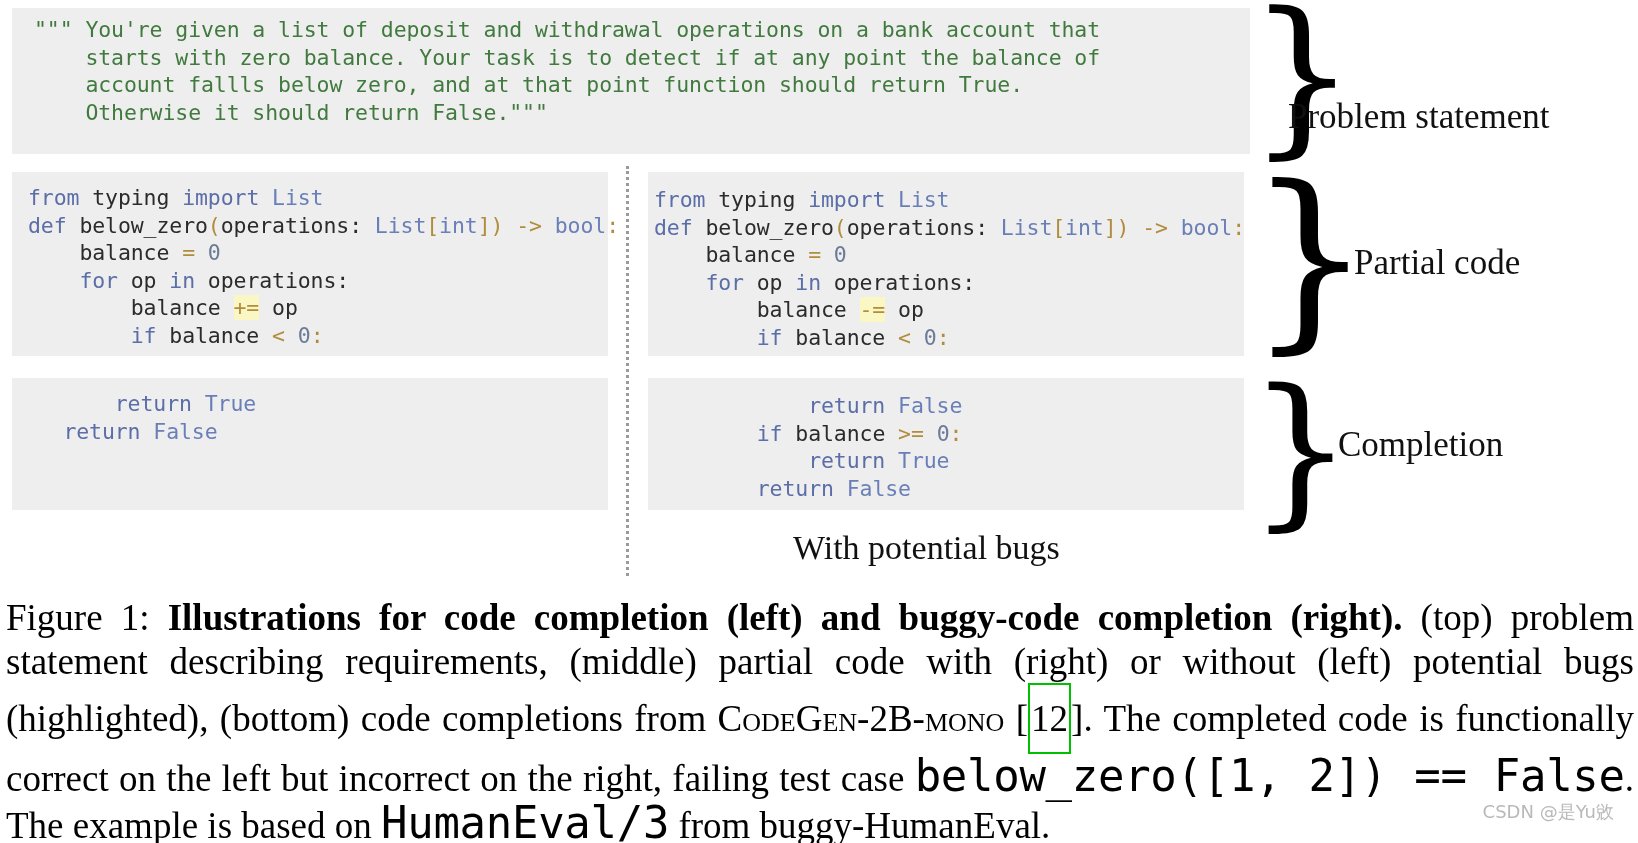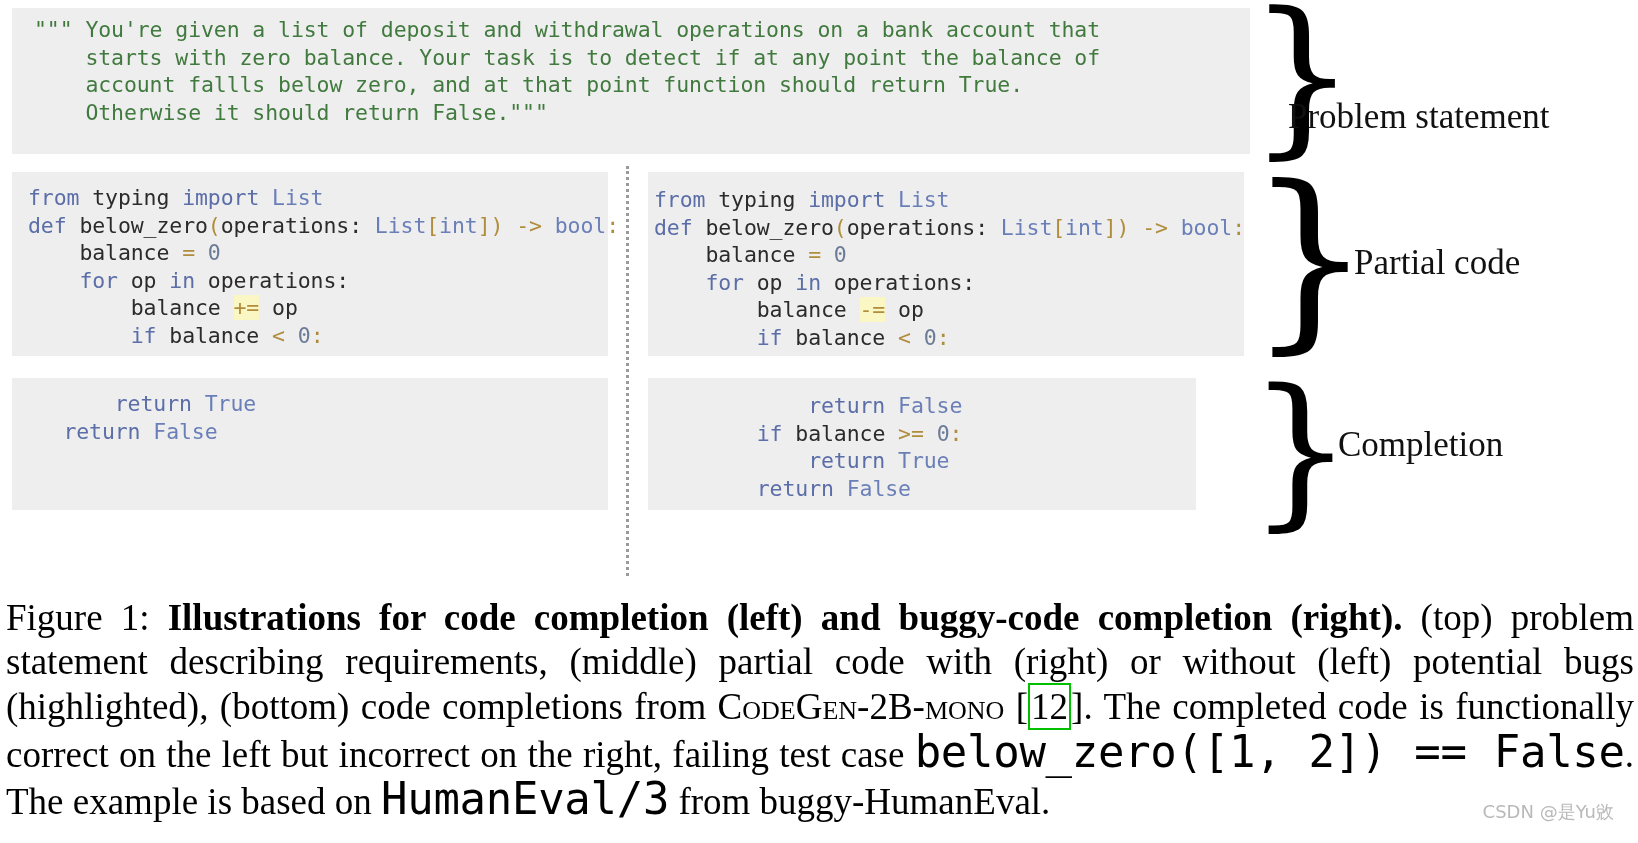--- a/index.html
+++ b/index.html
@@ -68,21 +68,21 @@
   #completion-left {
     left: 12px;
     top: 378px;
     width: 596px;
     height: 132px;
     padding: 12px 0 0 0;
   }
   #completion-right {
     left: 648px;
     top: 378px;
-    width: 548px;
+    width: 596px;
     height: 132px;
     padding: 14px 0 0 6px;
   }
 
   
   .kw   { color: #5b6ea8; }      
   .mod  { color: #2b2b2b; }      
   .cls  { color: #6a7fb8; }      
   .num  { color: #6c7b96; }      
   .op   { color: #b08d3c; }      
@@ -147,21 +147,21 @@
   }
   #figure-caption b { font-weight: bold; }
   .sc { font-variant: small-caps; }
   .mono-inline {
     font-family: "DejaVu Sans Mono", "Liberation Mono", monospace;
     font-size: 44px;
     letter-spacing: -0.3px;
   }
   .cite-box {
     border: 2.5px solid #00c000;
-    padding: 4px 1px;
+    padding: 16px 1px;
     display: inline-block;
     line-height: 0.95;
   }
 
   #watermark {
     position: absolute;
     right: 24px;
     top: 800px;
     font-family: "DejaVu Sans", sans-serif;
     font-size: 18px;
@@ -204,17 +204,18 @@
   <div id="column-divider"></div>
 
   <div class="brace" id="brace-problem">}</div>
   <div class="brace" id="brace-partial">}</div>
   <div class="brace" id="brace-completion">}</div>
 
   <div class="section-label" id="label-problem-statement">Problem statement</div>
   <div class="section-label" id="label-partial-code">Partial code</div>
   <div class="section-label" id="label-completion">Completion</div>
 
+  <div class="column-caption" id="caption-right">With potential bugs</div>
 </div>
 
 <div id="figure-caption"><span>Figure 1:</span> <b>Illustrations for code completion (left) and buggy-code completion (right).</b><span> (top) problem statement describing requirements, (middle) partial code with (right) or without (left) potential bugs (highlighted), (bottom) code completions from </span><span class="sc">CodeGen-2B-mono</span><span> [</span><span class="cite-box">12</span><span>]. The completed code is functionally correct on the left but incorrect on the right, failing test case </span><span class="mono-inline">below_zero([1, 2])</span><span class="mono-inline"> == </span><span class="mono-inline">False</span><span>. The example is based on </span><span class="mono-inline">HumanEval/3</span><span> from buggy-HumanEval.</span></div>
 
 <div id="watermark">CSDN @是Yu敓</div>
 
 </body></html>

